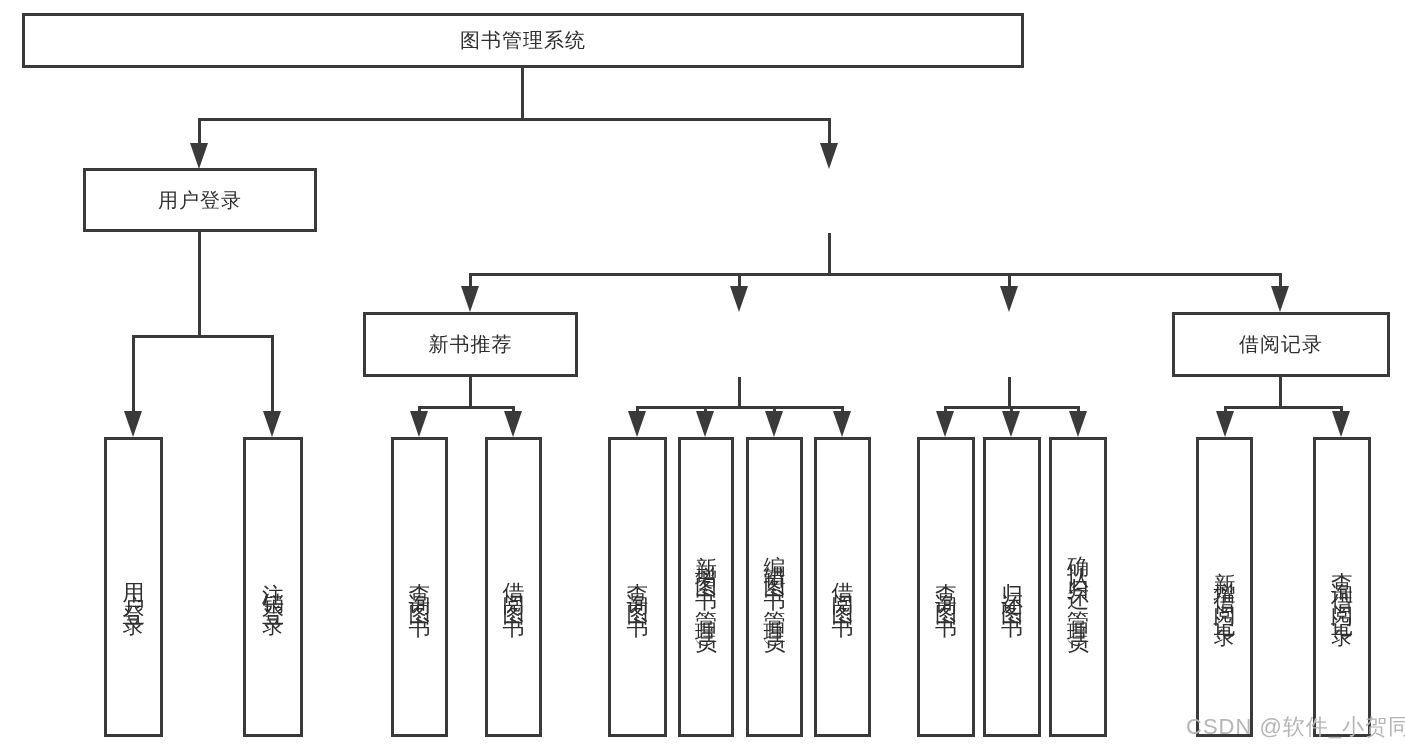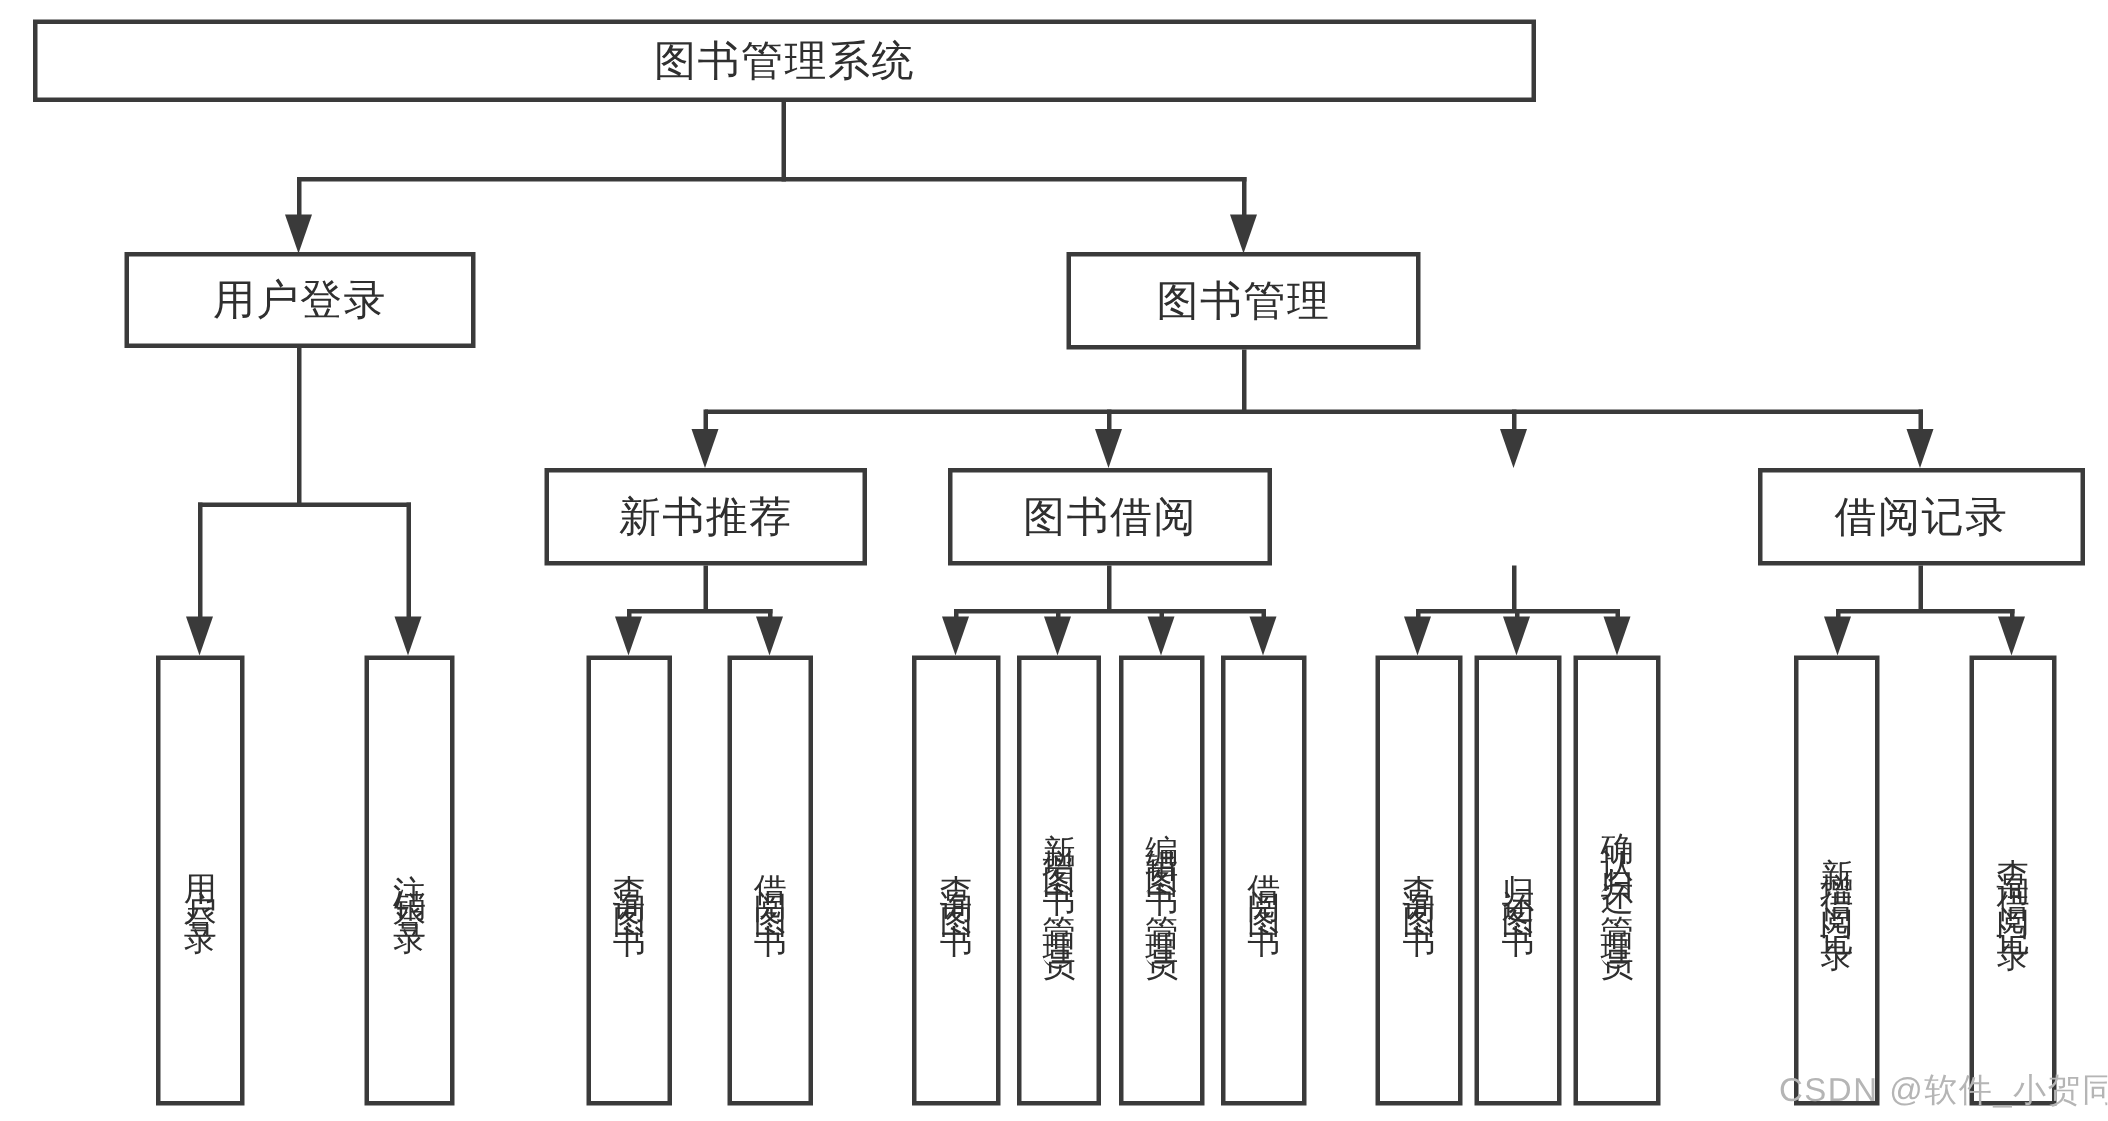--- a/index.html
+++ b/index.html
@@ -3,21 +3,21 @@
 <meta charset="utf-8">
 <style>
   html,body{margin:0;padding:0;background:#ffffff;}
   #canvas{
     position:relative;width:1405px;height:747px;background:#ffffff;overflow:hidden;
     font-family:"Liberation Sans","DejaVu Sans",sans-serif;
   }
   .hbox{
     position:absolute;box-sizing:border-box;border:3px solid #3a3a3a;background:#ffffff;
     display:flex;align-items:center;justify-content:center;
-    font-size:28px;color:#2f2f2f;letter-spacing:1px;white-space:nowrap;
+    font-size:20px;color:#2f2f2f;letter-spacing:1px;white-space:nowrap;
   }
   .vbox{
     position:absolute;box-sizing:border-box;border:3px solid #3a3a3a;background:#ffffff;
     display:flex;align-items:center;justify-content:center;
   }
   .vbox span{
     writing-mode:vertical-rl;text-orientation:mixed;
     font-size:22px;letter-spacing:11px;color:#2f2f2f;line-height:1;
   }
   .line{position:absolute;background:#3a3a3a;}
@@ -37,31 +37,25 @@
 <div id="canvas">
 
   <div class="hbox" style="left:22px;top:13px;width:1002px;height:55px;">
     <span>图书管理系统</span>
   </div>
 
   <div class="hbox" style="left:83px;top:168px;width:234px;height:64px;">
     <span>用户登录</span>
   </div>
 
-  <div class="hbox" style="left:711px;top:168px;width:236px;height:65px;">
-    <span>图书管理</span>
-  </div>
 
   <div class="hbox" style="left:363px;top:312px;width:215px;height:65px;text-align:center;">
     <span>新书推荐</span>
   </div>
 
-  <div class="hbox" style="left:632px;top:312px;width:216px;height:65px;">
-    <span>图书借阅</span>
-  </div>
 
 
   <div class="hbox" style="left:1172px;top:312px;width:218px;height:65px;">
     <span>借阅记录</span>
   </div>
 
   <div class="vbox" style="left:104px;top:437px;width:59px;height:300px;">
     <span>用户登录</span>
   </div>
   <div class="vbox" style="left:243px;top:437px;width:60px;height:300px;">

